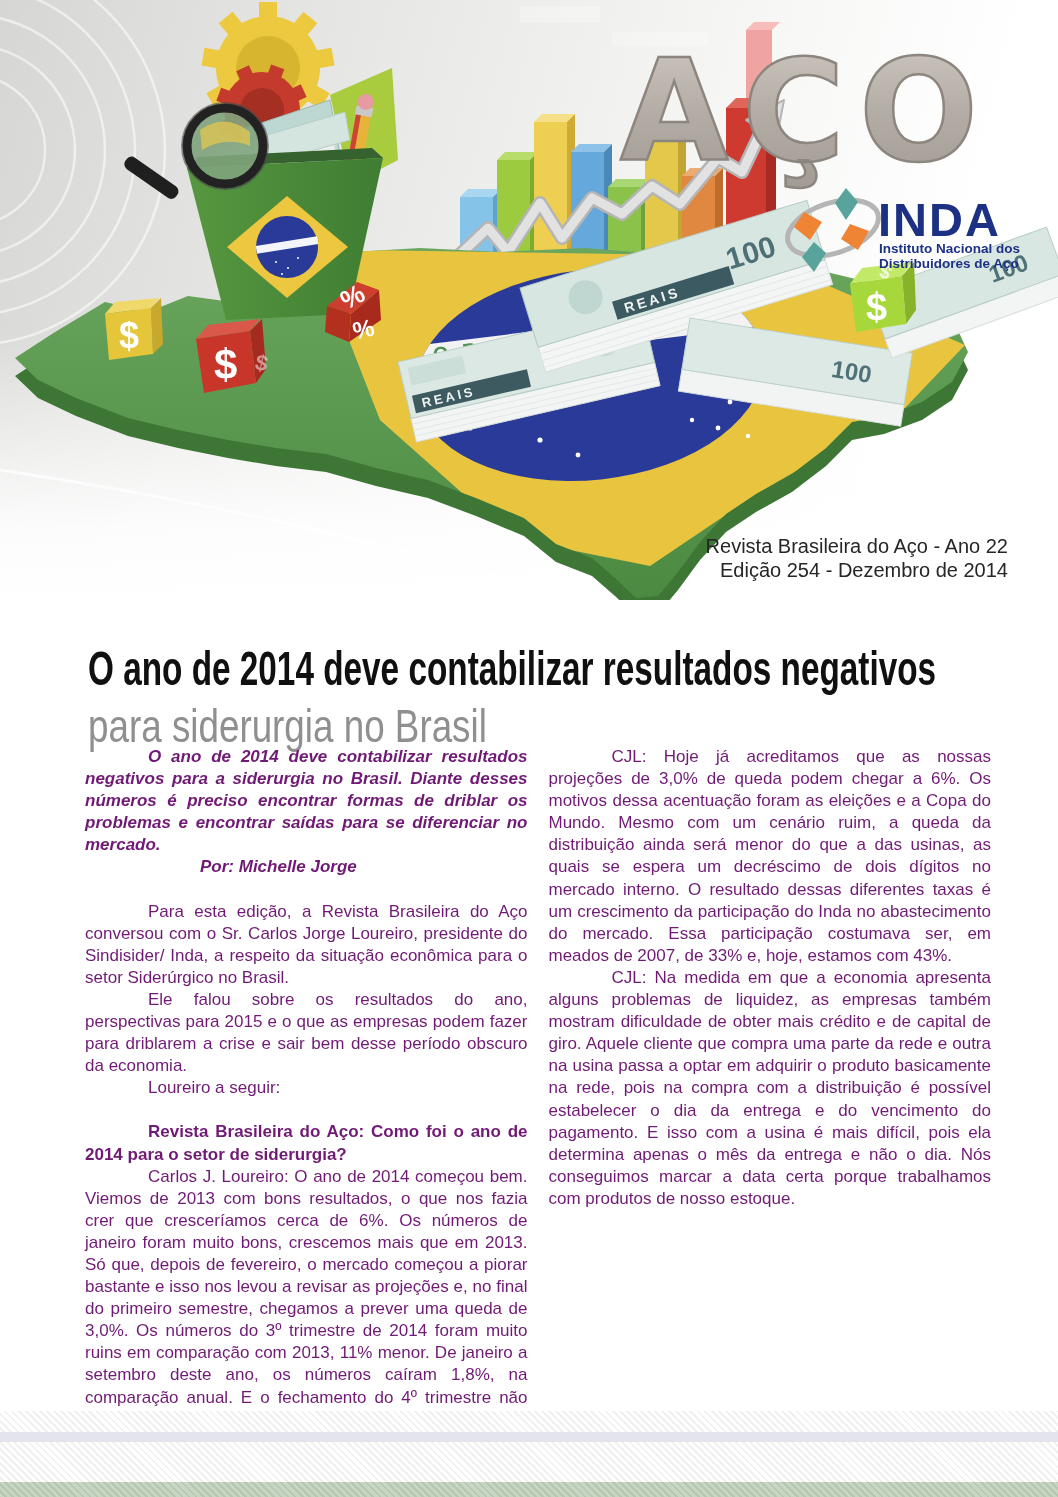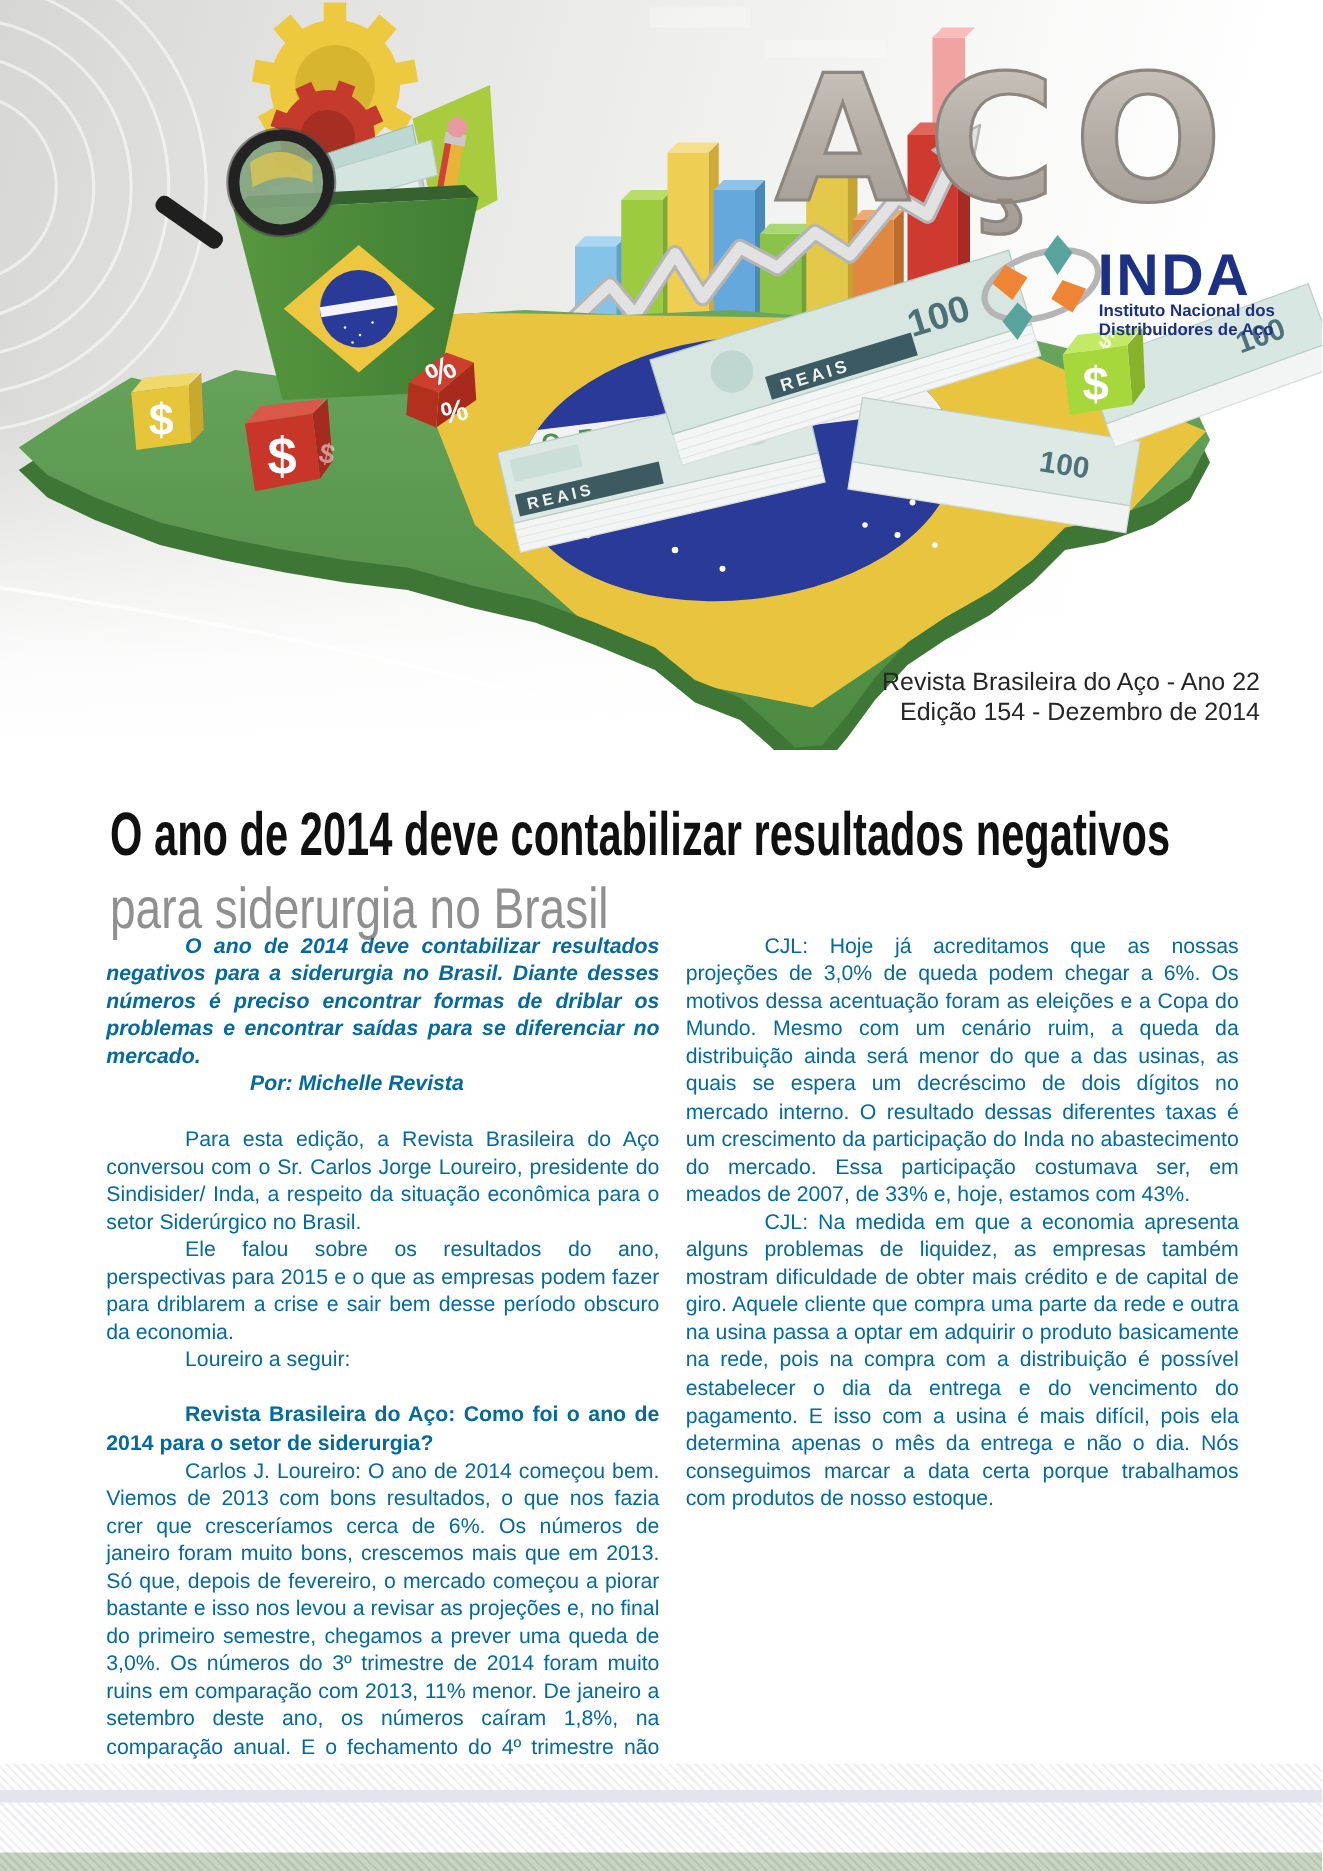--- a/index.html
+++ b/index.html
@@ -19,21 +19,21 @@
 
   
   .headline{position:absolute;left:88px;top:638px;width:960px;}
   .headline .l1{display:block;white-space:nowrap;font-weight:bold;font-size:49px;line-height:60px;
                 color:#101010;transform:scaleX(.68);transform-origin:0 50%;}
   .headline .l2{display:block;white-space:nowrap;font-weight:normal;font-size:46px;line-height:56px;
                 color:#8f8f8f;transform:scaleX(.80);transform-origin:0 50%;}
 
   
   .article{position:absolute;left:85px;top:746px;width:906px;display:flex;gap:21px;
-           font-size:17px;line-height:22.1px;color:#0369a1;text-align:justify;}
+           font-size:17px;line-height:22.1px;color:#701a75;text-align:justify;}
   .col{width:447px;}
   .col p{margin:0;text-indent:63px;}
   .col p.cont{text-indent:0;}
   .col p.intro{font-weight:bold;font-style:italic;}
   .col p.byline{font-weight:bold;font-style:italic;text-indent:115px;text-align:left;}
   .col p.q{font-weight:bold;}
   .col p.gap{margin-top:22px;}
 
   
   .footer{position:absolute;left:0;top:1411px;width:1058px;height:86px;
@@ -314,32 +314,32 @@
         </g>
         <text x="90" y="50" font-size="47" font-weight="bold" fill="#1d3184" letter-spacing="2">INDA</text>
         <text x="91" y="67" font-size="13.5" font-weight="bold" fill="#1d3184">Instituto Nacional dos</text>
         <text x="91" y="82" font-size="13.5" font-weight="bold" fill="#1d3184">Distribuidores de Aço</text>
       </g>
     </svg>
   </div>
 
   <div class="edition">
     <div>Revista Brasileira do Aço - Ano 22</div>
-    <div>Edição 154 - Dezembro de 2014</div>
+    <div>Edição 254 - Dezembro de 2014</div>
   </div>
 
   <div class="headline">
     <span class="l1">O ano de 2014 deve contabilizar resultados negativos</span>
     <span class="l2">para siderurgia no Brasil</span>
   </div>
 
   <div class="article">
     <div class="col">
       <p class="intro cont" style="text-indent:63px">O ano de 2014 deve contabilizar resultados negativos para a siderurgia no Brasil. Diante desses números é preciso encontrar formas de driblar os problemas e encontrar saídas para se diferenciar no mercado.</p>
-      <p class="byline">Por: Michelle Revista</p>
+      <p class="byline">Por: Michelle Jorge</p>
       <p class="gap">Para esta edição, a Revista Brasileira do Aço conversou com o Sr. Carlos Jorge Loureiro, presidente do Sindisider/ Inda, a respeito da situação econômica para o setor Siderúrgico no Brasil.</p>
       <p>Ele falou sobre os resultados do ano, perspectivas para 2015 e o que as empresas podem fazer para driblarem a crise e sair bem desse período obscuro da economia.</p>
       <p>Loureiro a seguir:</p>
       <p class="q gap">Revista Brasileira do Aço: Como foi o ano de 2014 para o setor de siderurgia?</p>
       <p>Carlos J. Loureiro: O ano de 2014 começou bem. Viemos de 2013 com bons resultados, o que nos fazia crer que cresceríamos cerca de 6%. Os números de janeiro foram muito bons, crescemos mais que em 2013. Só que, depois de fevereiro, o mercado começou a piorar bastante e isso nos levou a revisar as projeções e, no final do primeiro semestre, chegamos a prever uma queda de 3,0%. Os números do 3º trimestre de 2014 foram muito ruins em comparação com 2013, 11% menor. De janeiro a setembro deste ano, os números caíram 1,8%, na comparação anual. E o fechamento do 4º trimestre não será diferente. Não teremos crescimento, principalmente</p>
     </div>
     <div class="col">
       <p>CJL: Hoje já acreditamos que as nossas projeções de 3,0% de queda podem chegar a 6%. Os motivos dessa acentuação foram as eleições e a Copa do Mundo. Mesmo com um cenário ruim, a queda da distribuição ainda será menor do que a das usinas, as quais se espera um decréscimo de dois dígitos no mercado interno. O resultado dessas diferentes taxas é um crescimento da participação do Inda no abastecimento do mercado. Essa participação costumava ser, em meados de 2007, de 33% e, hoje, estamos com 43%.</p>
       <p>CJL: Na medida em que a economia apresenta alguns problemas de liquidez, as empresas também mostram dificuldade de obter mais crédito e de capital de giro. Aquele cliente que compra uma parte da rede e outra na usina passa a optar em adquirir o produto basicamente na rede, pois na compra com a distribuição é possível estabelecer o dia da entrega e do vencimento do pagamento. E isso com a usina é mais difícil, pois ela determina apenas o mês da entrega e não o dia. Nós conseguimos marcar a data certa porque trabalhamos com produtos de nosso estoque.</p>
     </div>

